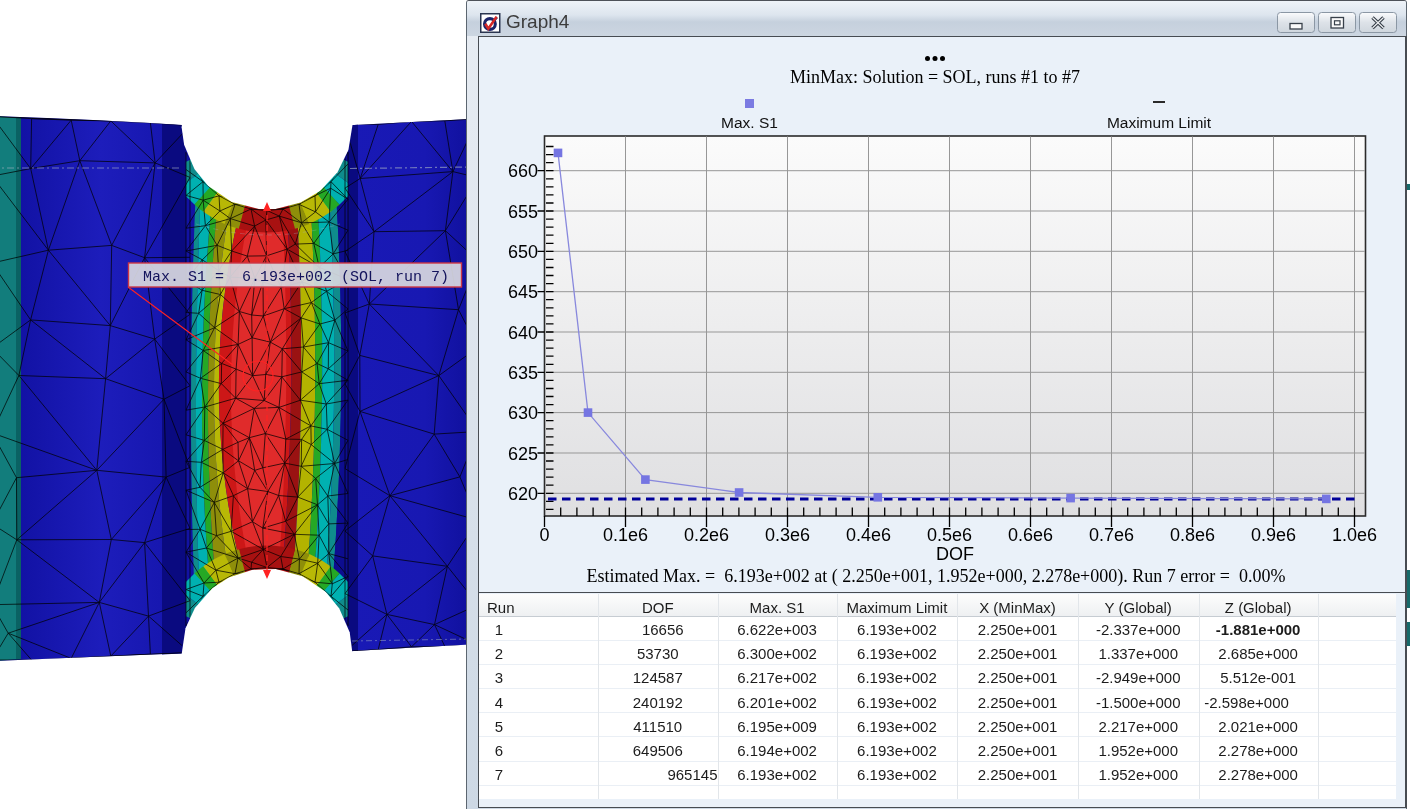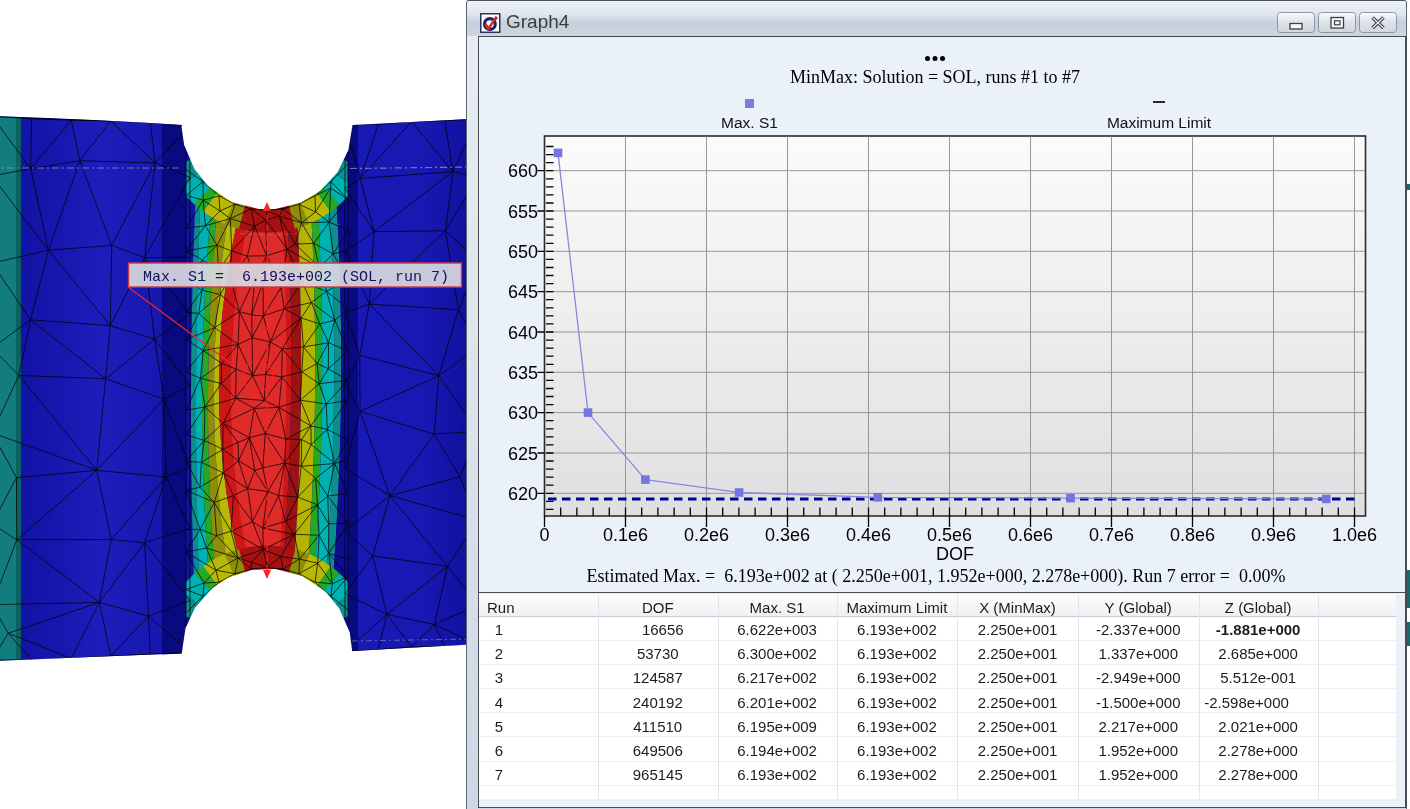--- a/index.html
+++ b/index.html
@@ -266,21 +266,21 @@
           <div class="dc" style="left:0.0px;width:40.0px;">6</div>
           <div class="dc" style="left:119.0px;width:119.5px;">649506</div>
           <div class="dc" style="left:238.5px;width:119.2px;">6.194e+002</div>
           <div class="dc" style="left:357.7px;width:120.5px;">6.193e+002</div>
           <div class="dc" style="left:478.2px;width:120.7px;">2.250e+001</div>
           <div class="dc" style="left:598.9px;width:120.7px;">1.952e+000</div>
           <div class="dc" style="left:719.6px;width:119.1px;">2.278e+000</div>
         </div>
         <div class="row" style="top:168.2px;">
           <div class="dc" style="left:0.0px;width:40.0px;">7</div>
-          <div class="dc" style="left:119.0px;width:119.5px;">965145</div>
+          <div class="dc" style="left:119.0px;width:119.5px;text-align:right;">965145</div>
           <div class="dc" style="left:238.5px;width:119.2px;">6.193e+002</div>
           <div class="dc" style="left:357.7px;width:120.5px;">6.193e+002</div>
           <div class="dc" style="left:478.2px;width:120.7px;">2.250e+001</div>
           <div class="dc" style="left:598.9px;width:120.7px;">1.952e+000</div>
           <div class="dc" style="left:719.6px;width:119.1px;">2.278e+000</div>
         </div>
 <div class="vl" style="left:119.0px;"></div>
         <div class="vl" style="left:238.5px;"></div>
         <div class="vl" style="left:357.7px;"></div>
         <div class="vl" style="left:478.2px;"></div>

